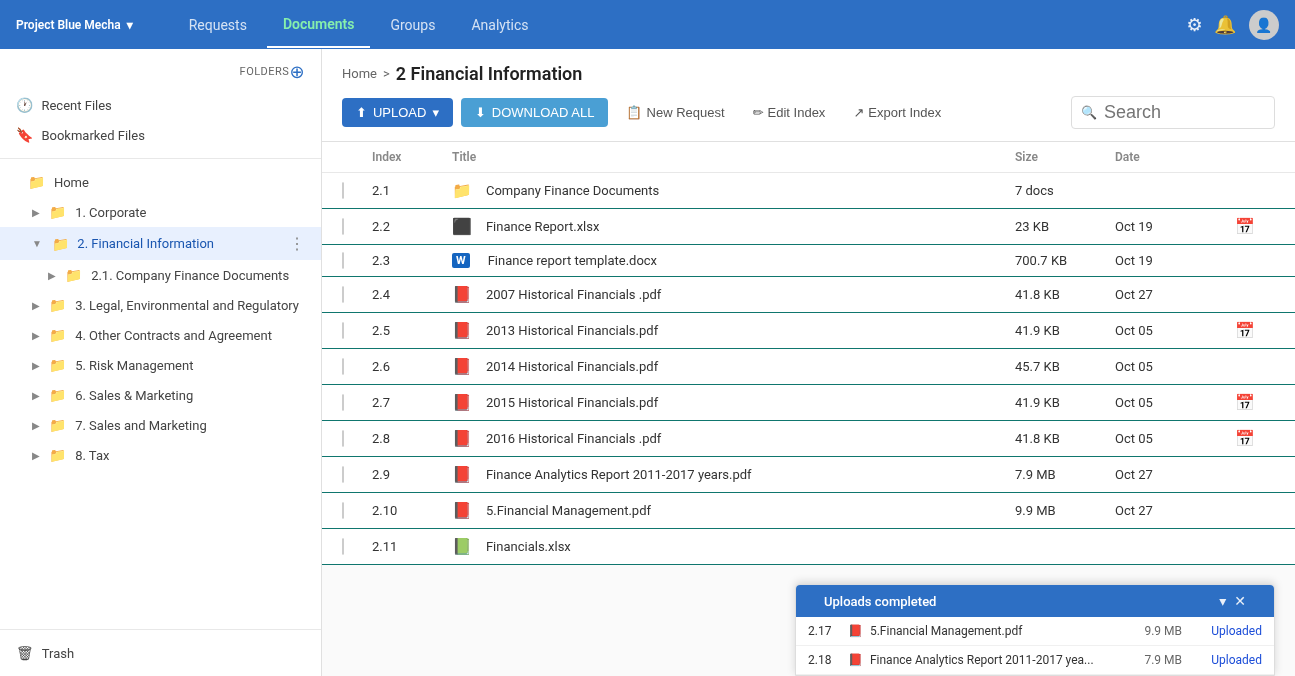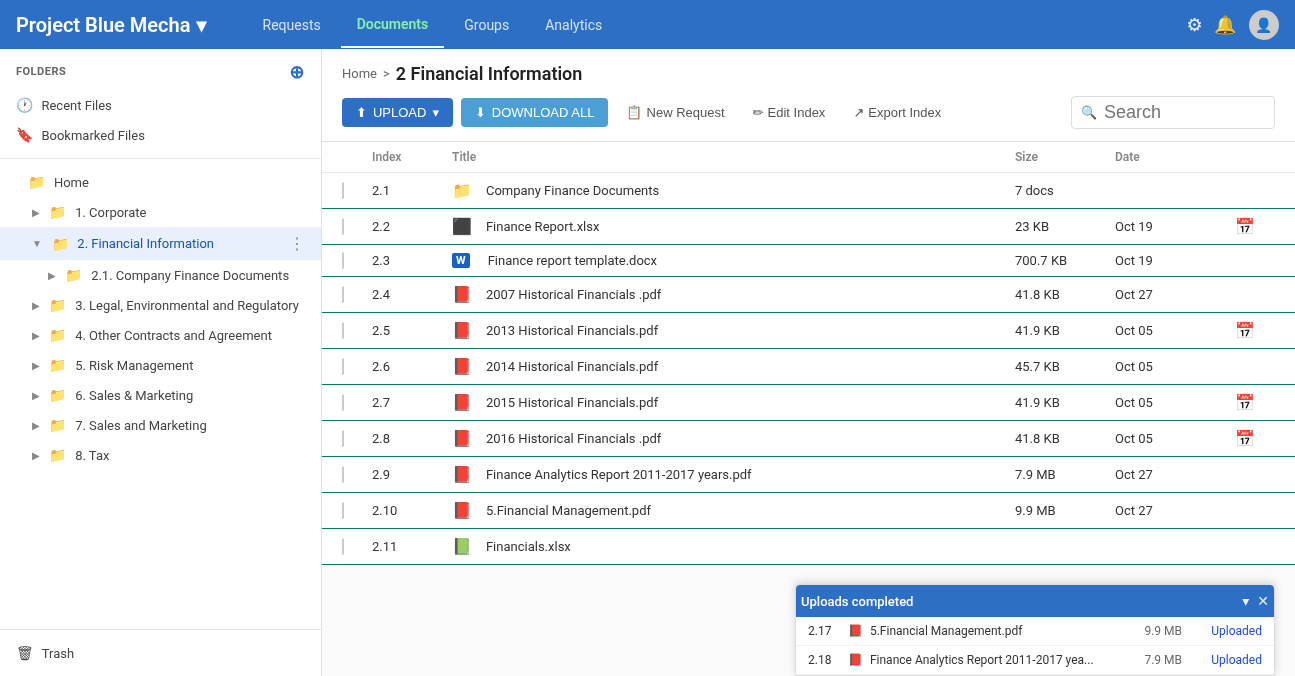--- a/index.html
+++ b/index.html
@@ -1,33 +1,33 @@
 <!DOCTYPE html>
 <html><head>
   <meta charset="utf-8">
   <style>
     * { box-sizing: border-box; margin: 0; padding: 0; }
     body { font-family: -apple-system, BlinkMacSystemFont, 'Segoe UI', Roboto, sans-serif; font-size: 13px; background: #f5f5f5; color: #333; height: 676px; overflow: hidden; display: flex; flex-direction: column; }
 
     
     .header { background: #2d6fc4; color: white; height: 49px; display: flex; align-items: center; padding: 0 16px; flex-shrink: 0; }
-    .header-title { font-size: 20px; font-weight: 600; color: white; display: flex; align-items: center; gap: 6px; margin-right: 40px; white-space: nowrap; }
+    .header-title { font-size: 12px; font-weight: 600; color: white; display: flex; align-items: center; gap: 6px; margin-right: 40px; white-space: nowrap; }
     .header-nav { display: flex; align-items: center; gap: 4px; flex: 1; }
     .nav-item { color: rgba(255,255,255,0.8); padding: 14px 16px; cursor: pointer; font-size: 14px; text-decoration: none; }
     .nav-item.active { color: #86efac; font-weight: 600; border-bottom: 2px solid white; }
     .header-icons { display: flex; align-items: center; gap: 12px; }
     .header-icon { color: white; cursor: pointer; font-size: 18px; opacity: 0.9; }
     .avatar { width: 30px; height: 30px; border-radius: 50%; background: #ccc; cursor: pointer; overflow: hidden; display: flex; align-items: center; justify-content: center; font-size: 14px; }
 
     
     .main { display: flex; flex: 1; overflow: hidden; }
 
     
     .sidebar { width: 322px; background: white; border-right: 1px solid #e0e0e0; display: flex; flex-direction: column; overflow-y: auto; flex-shrink: 0; }
-    .sidebar-folders-header { display: flex; align-items: center; justify-content: space-between; padding: 12px 16px 8px; color: #666; font-size: 11px; font-weight: 700; letter-spacing: 0.5px; }
+    .sidebar-folders-header { display: flex; align-items: center; justify-content: flex-end; padding: 12px 16px 8px; color: #666; font-size: 11px; font-weight: 400; letter-spacing: 0.5px; }
     .sidebar-add-btn { color: #2d6fc4; cursor: pointer; font-size: 18px; }
     .sidebar-item { display: flex; align-items: center; padding: 7px 16px; cursor: pointer; color: #444; gap: 8px; }
     .sidebar-item.active { background: #e8f0fe; color: #1a56b0; }
     .sidebar-item .icon { font-size: 14px; flex-shrink: 0; }
     .sidebar-item .label { font-size: 13px; flex: 1; }
     .sidebar-item .more-btn { color: #888; font-size: 16px; cursor: pointer; }
     .sidebar-divider { height: 1px; background: #e8e8e8; margin: 8px 0; }
     .sidebar-item.indent1 { padding-left: 32px; }
     .sidebar-item.indent2 { padding-left: 48px; }
     .tree-arrow { font-size: 10px; color: #888; margin-right: 2px; cursor: pointer; }
@@ -49,21 +49,21 @@
     .file-table { width: 100%; background: white; }
     .file-table .table-header { display: grid; grid-template-columns: 30px 80px 1fr 100px 120px 40px; align-items: center; padding: 8px 20px; border-bottom: 1px solid #e8e8e8; color: #888; font-size: 12px; font-weight: 600; background: white; }
     .file-table .table-row { display: grid; grid-template-columns: 30px 80px 1fr 100px 120px 40px; align-items: center; padding: 8px 20px; border-bottom: 1px solid #0f766e; background: white; }
     .file-icon { font-size: 16px; margin-right: 6px; }
     .file-name-cell { display: flex; align-items: center; gap: 8px; }
     .cal-icon { color: #888; font-size: 16px; cursor: pointer; }
     .checkbox { width: 14px; height: 14px; border: 1px solid #ccc; border-radius: 2px; cursor: pointer; }
 
     
     .upload-notification { position: fixed; bottom: 0; right: 20px; width: 480px; background: white; border: 1px solid #ddd; border-radius: 4px 4px 0 0; box-shadow: 0 -2px 8px rgba(0,0,0,0.15); z-index: 100; }
-    .upload-header { background: #2d6fc4; color: white; padding: 8px 5px; display: flex; align-items: center; justify-content: space-between; font-size: 13px; font-weight: 500; border-radius: 4px 4px 0 0; }
+    .upload-header { background: #2d6fc4; color: white; padding: 8px 28px; display: flex; align-items: center; justify-content: space-between; font-size: 13px; font-weight: 500; border-radius: 4px 4px 0 0; }
     .upload-header-actions { display: flex; gap: 8px; }
     .upload-header-btn { color: white; cursor: pointer; font-size: 14px; opacity: 0.9; }
     .upload-row { display: grid; grid-template-columns: 40px 1fr 70px 80px; align-items: center; padding: 7px 12px; border-bottom: 1px solid #f0f0f0; font-size: 12px; }
     .upload-name { color: #333; white-space: nowrap; overflow: hidden; text-overflow: ellipsis; }
     .upload-size { color: #666; text-align: right; }
     .upload-status { color: #1d4ed8; text-align: right; }
 
     
     .icon-folder { color: #f0a830; }
     .icon-pdf { color: #e53935; }

